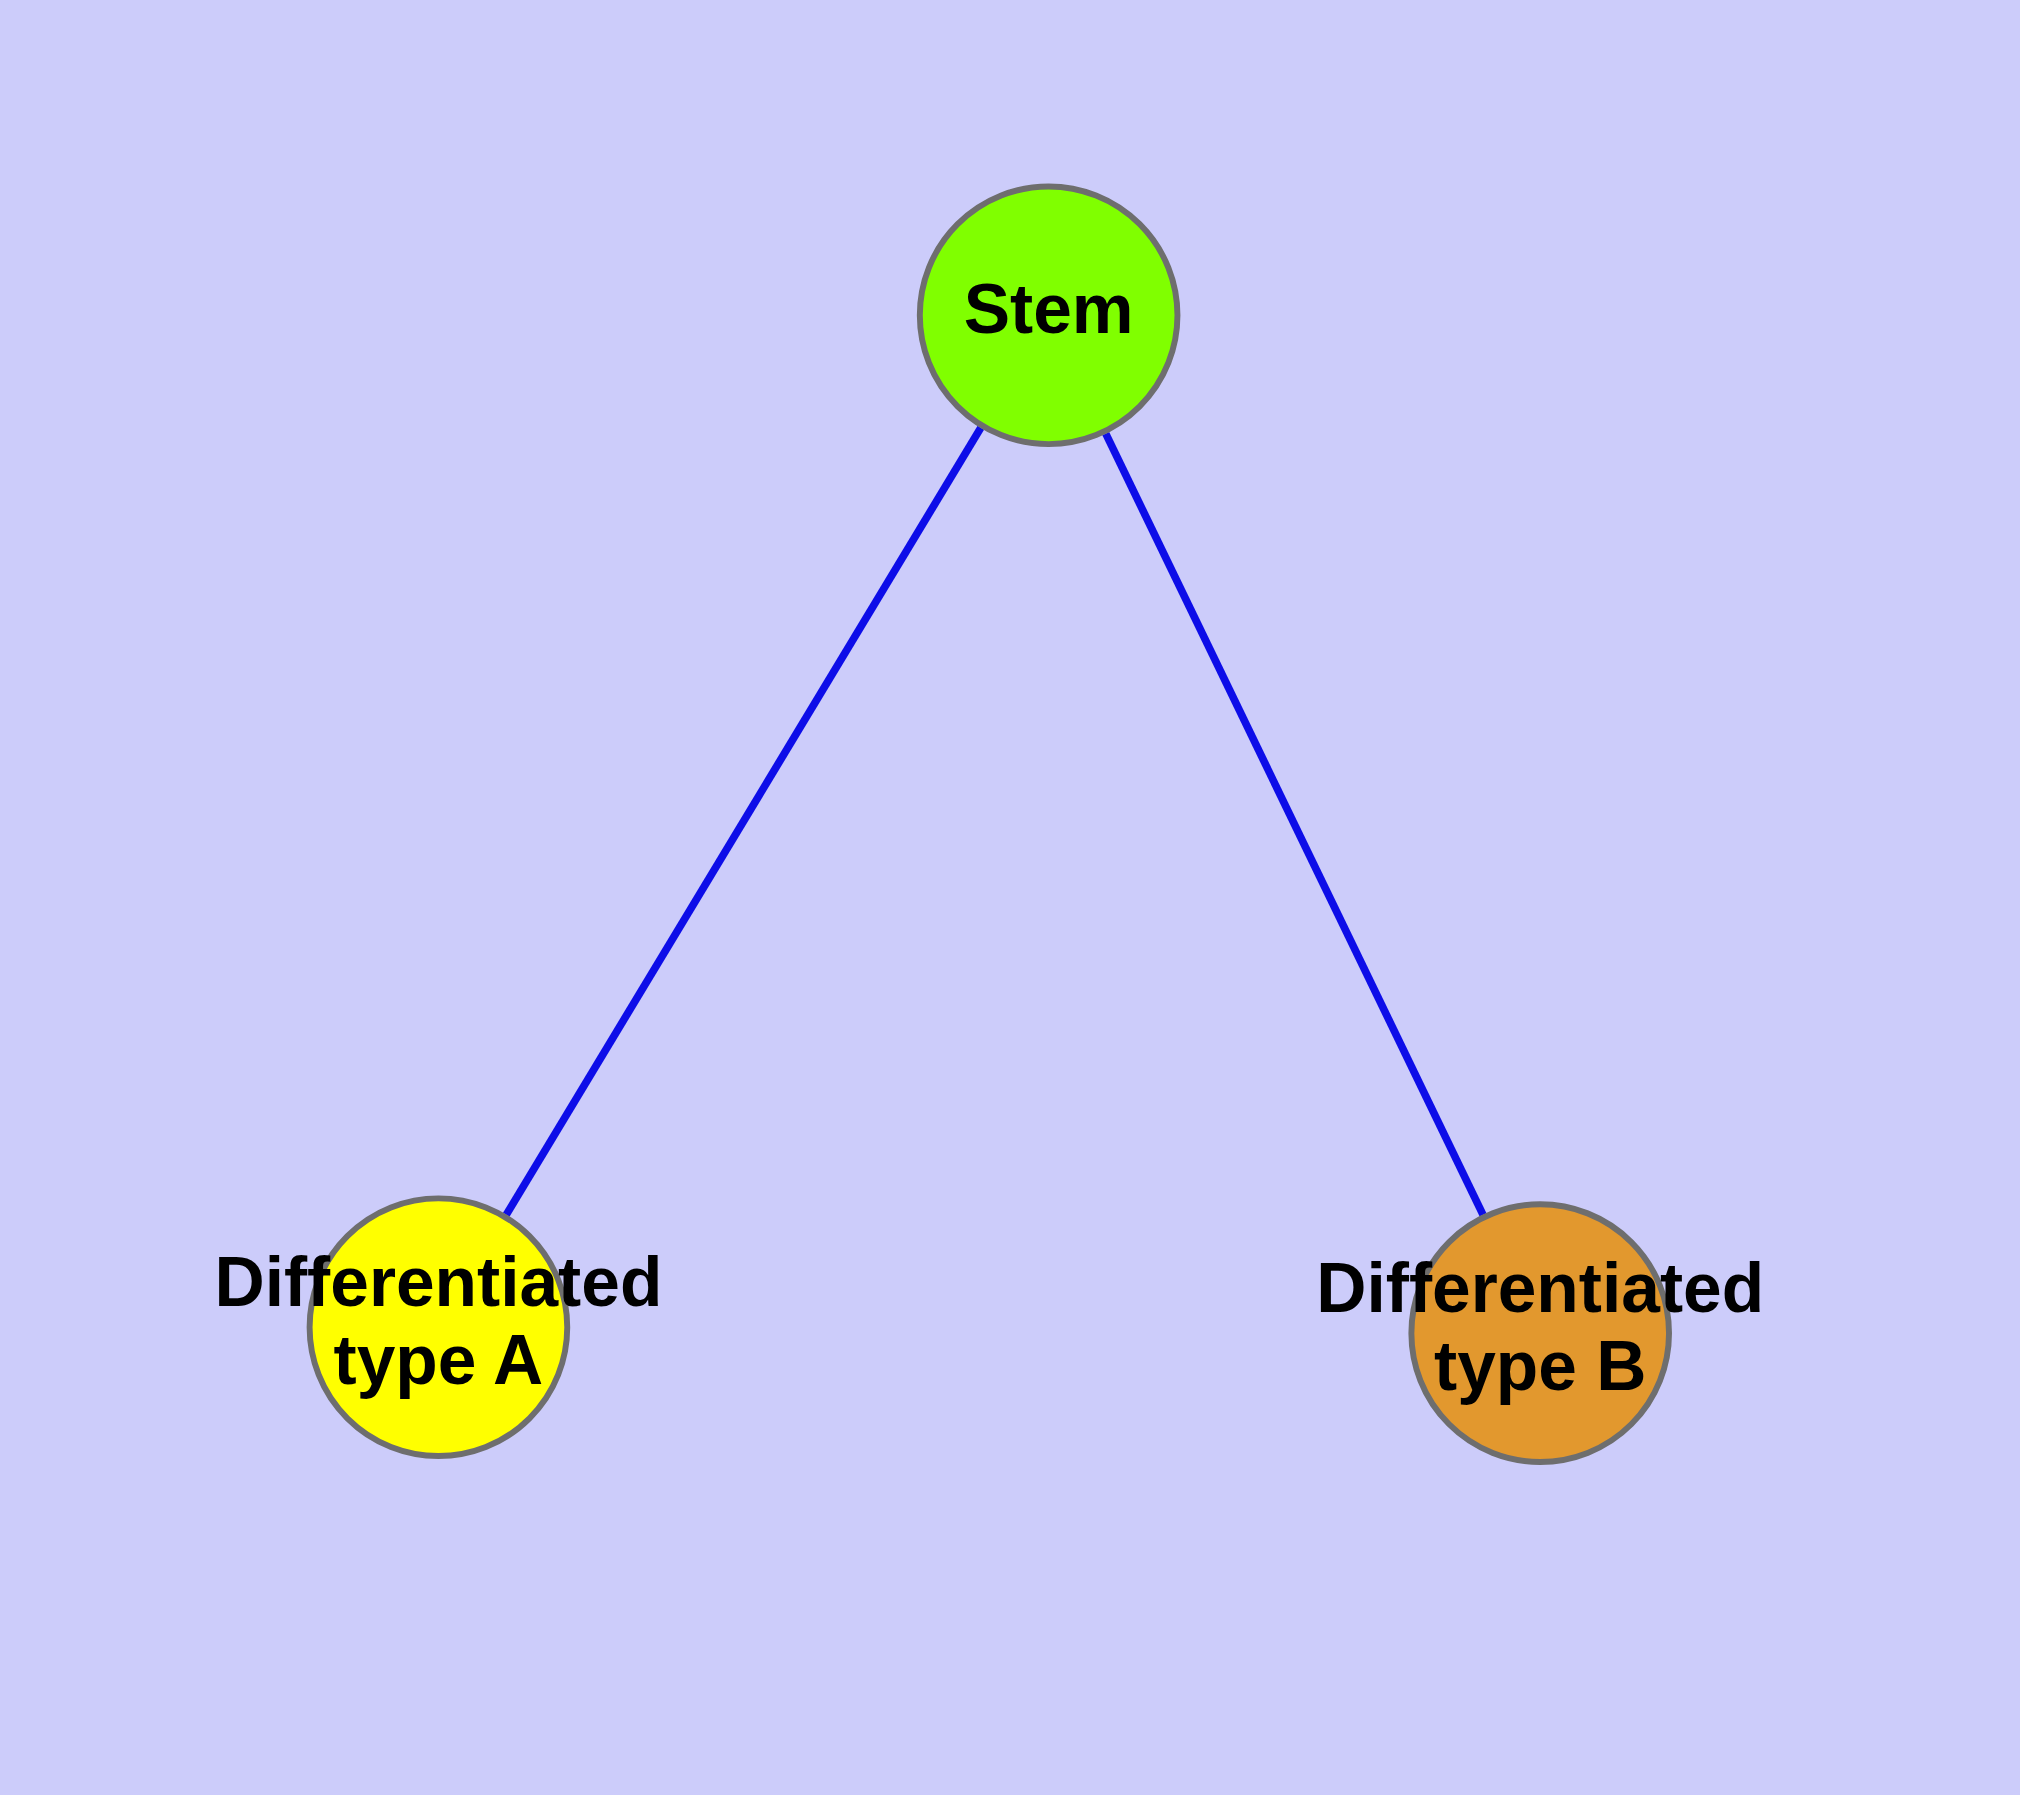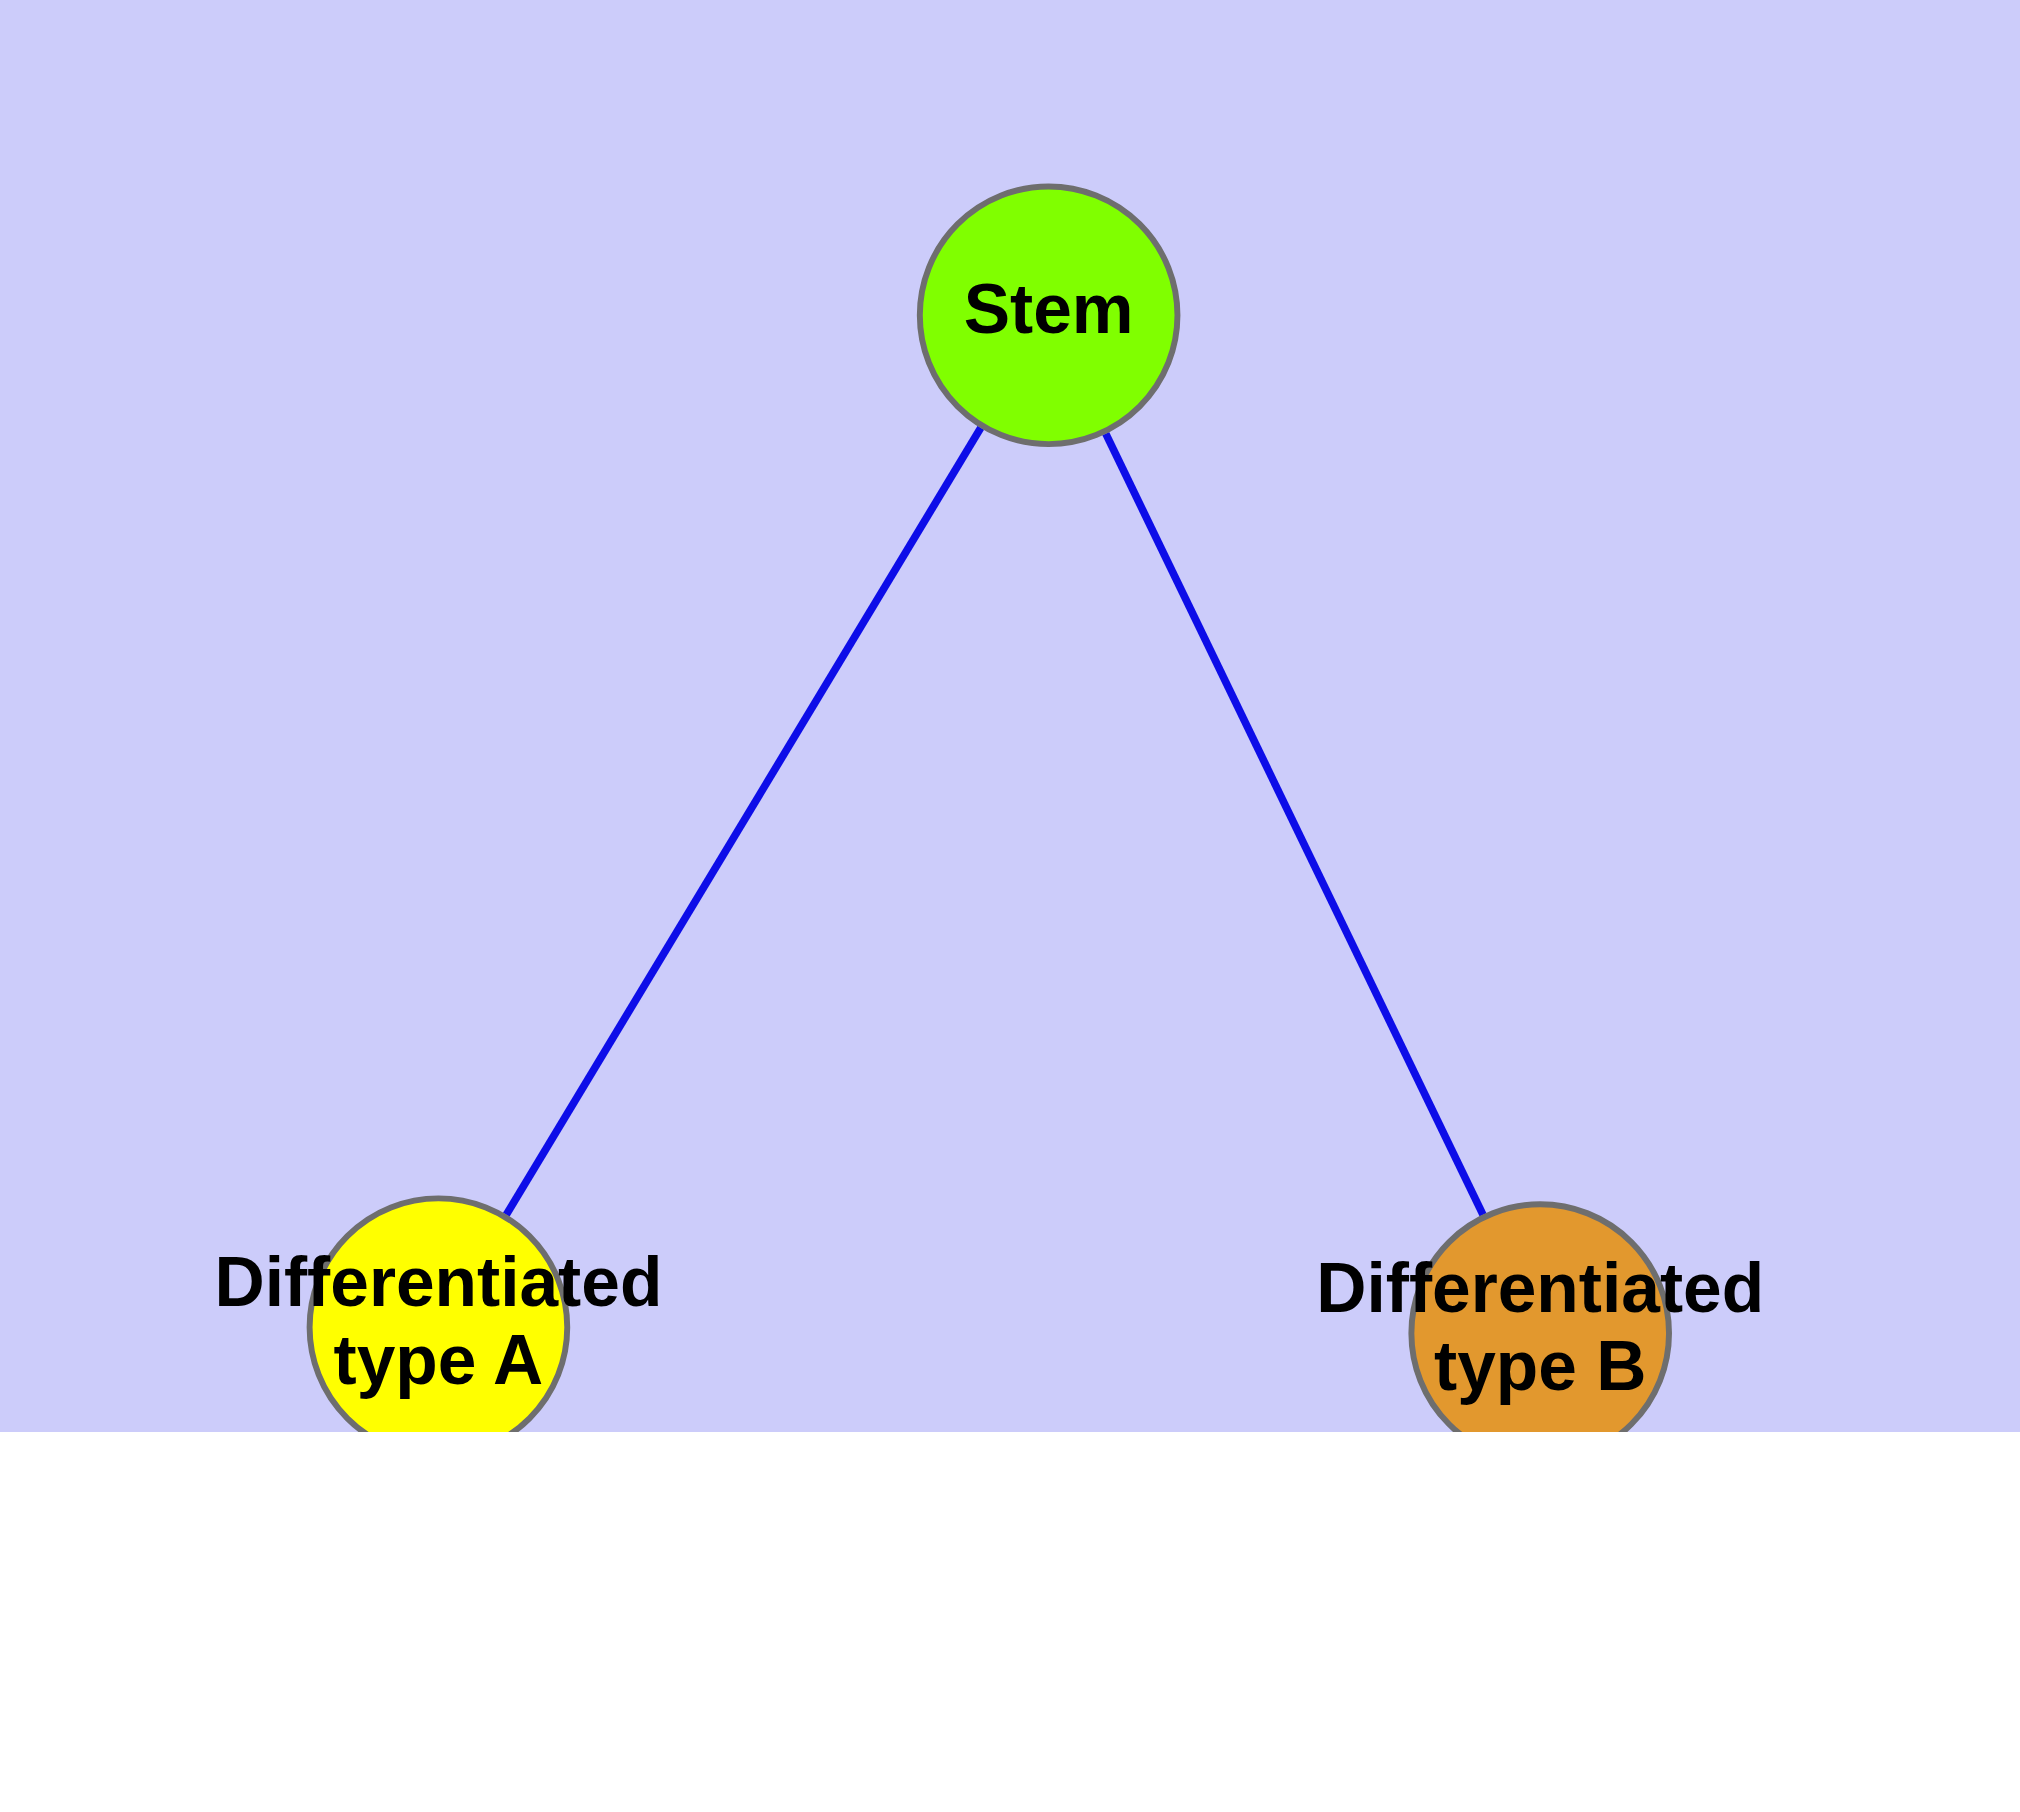--- a/index.html
+++ b/index.html
@@ -4,21 +4,21 @@
 <title>Cell Differentiation Graph</title>
 <style>
   html, body {
     margin: 0;
     padding: 0;
     background: #ffffff;
   }
   #canvas {
     position: relative;
     width: 2021px;
-    height: 1432px;
+    height: 1795px;
     overflow: hidden;
     font-family: "Liberation Sans", "DejaVu Sans", sans-serif;
   }
   #graph-svg {
     position: absolute;
     top: 0;
     left: 0;
     width: 2021px;
     height: 1812px;
     display: block;

